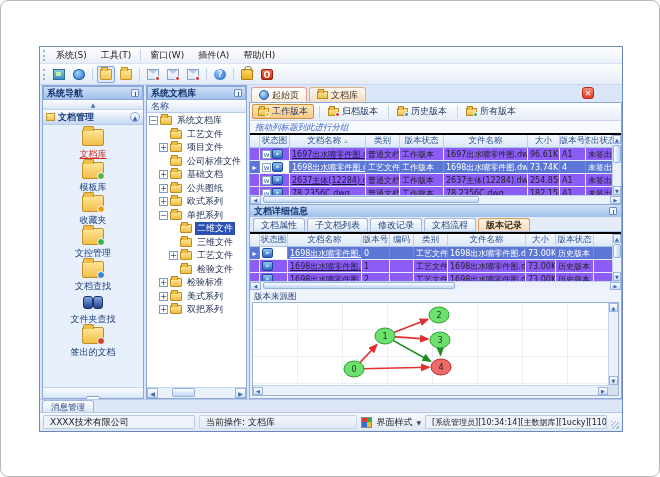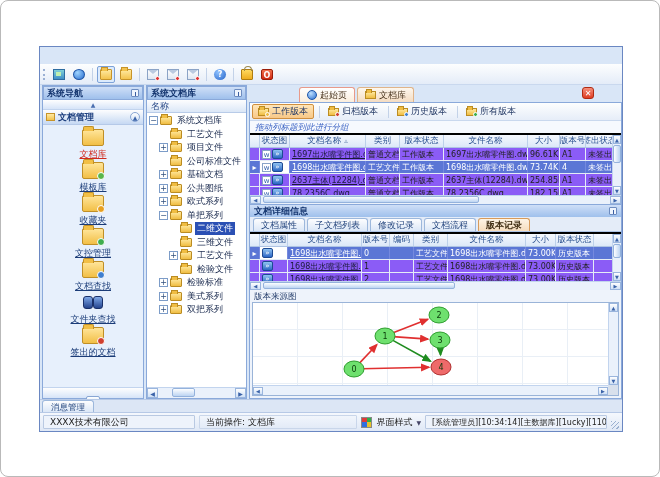--- a/index.html
+++ b/index.html
@@ -66,21 +66,21 @@
   .sb-item .bigicn { width:22px; height:17px; position:relative;
     background:linear-gradient(#ffe59a,#f2bf46); border:1px solid #c08f26; border-radius:2px; }
   .sb-item .bigicn::before { content:""; position:absolute; left:0; top:-4px; width:9px; height:4px;
     background:#f2bf46; border:1px solid #c08f26; border-bottom:none; border-radius:2px 2px 0 0; }
   .sb-item .bigicn .ov { position:absolute; right:-2px; bottom:-2px; width:8px; height:8px; border-radius:50%; border:1px solid #fff; }
   .sb-item .bigicn.binoc { background:none; border:none; border-radius:0; }
   .sb-item .bigicn.binoc::before { display:none; }
   .sb-item .bigicn.binoc .l, .sb-item .bigicn.binoc .r { position:absolute; top:2px; width:10px; height:13px;
     background:linear-gradient(#7fa8e8,#24448e); border:1px solid #1a3068; border-radius:3px; }
   .sb-item .bigicn.binoc .l { left:1px; } .sb-item .bigicn.binoc .r { right:1px; }
-  .sb-item .lbl { font-size:9px; color:#1b3c78; margin-top:2px;text-decoration:underline; }
+  .sb-item .lbl { font-size:9px; color:#1b3c78; margin-top:2px; }
   .sb-item.sel .lbl { color:#d02a1e; text-decoration:underline; }
   .sb-bottom { height:11px; background:linear-gradient(#fefefe,#d6e4f8); border-top:1px solid #c2d4ee;
     text-align:center; }
   .sb-bottom .btn { display:inline-block; width:14px; height:9px; margin-top:1px; border-radius:2px;
     background:linear-gradient(#fff,#cfe0f6); border:1px solid #88a6d4; font-size:6px; color:#3a62a8; line-height:8px;}
 
   
   .treepanel { position:absolute; left:106px; top:38px; width:101px; height:314px;
     border:1px solid #8aa9da; background:#fff; display:flex; flex-direction:column; }
   .tree-col { height:13px; background:linear-gradient(#fdfdfe,#dbe7f7); border-bottom:1px solid #b8cbe8;
@@ -97,21 +97,21 @@
   .tnode .tlbl { padding:0 2px; }
   .tnode.sel .tlbl { background:#2b50b4; color:#fff; }
   .hscroll { height:11px; background:#eaf1fb; border-top:1px solid #c2d4ee; display:flex; align-items:center; }
   .hscroll .arr { width:11px; height:10px; background:linear-gradient(#fefefe,#cfe0f6); border:1px solid #9ab5dd;
     font-size:6px; color:#3a62a8; text-align:center; line-height:9px; flex:none; }
   .hscroll .track { flex:1; height:10px; position:relative; }
   .hscroll .thumb { position:absolute; top:0; height:9px; background:linear-gradient(#fdfeff,#bcd4f2);
     border:1px solid #94b2dc; border-radius:2px; }
 
   
-  .rightpanel { position:absolute; left:209px; top:38px; width:348px; height:314px;padding-left:48px; }
+  .rightpanel { position:absolute; left:209px; top:38px; width:348px; height:314px; }
   .tabstrip { height:17px; display:flex; align-items:flex-end; gap:2px; padding-left:2px; position:relative; }
   .dtab { height:15px; display:flex; align-items:center; gap:3px; padding:0 7px;
     font-size:9px; color:#4a3620; background:linear-gradient(#fdf7ee,#f4dcc2);
     border:1px solid #e0b489; border-bottom:none; border-radius:3px 3px 0 0; }
   .dtab.hot { background:linear-gradient(#ffffff,#fbeedd); border-color:#e89a8a; }
   .dtab .sph { width:10px; height:10px; border-radius:50%; background:radial-gradient(circle at 35% 30%,#bfe0ff,#2b6fd0); border:1px solid #1d55a8;}
   .dtab .fld { width:11px; height:8px; background:linear-gradient(#ffe9a0,#f0bd42); border:1px solid #bb8c22; position:relative;}
   .dtab .fld::before{ content:""; position:absolute; left:0; top:-3px; width:4px; height:3px; background:#f0bd42; border:1px solid #bb8c22; border-bottom:none;}
   .closebtn { position:absolute; right:3px; top:2px; width:12px; height:12px; border-radius:3px;
     background:linear-gradient(#f58f7c,#df3c22); border:1px solid #b02a12; color:#fff;
@@ -199,20 +199,29 @@
   .sbox.session { width:182px; font-size:8px; }
   .sgrip { width:8px; height:8px; align-self:flex-end; margin-bottom:2px;
     background:repeating-linear-gradient(135deg,#9ab0d0 0 1px,transparent 1px 3px); }
 </style>
 </head>
 <body>
 
 <div class="screen">
   <div class="app">
 
+    <div class="menubar">
+      <span class="grip"></span>
+    <span class="menu-item">系统(S)</span>
+        <span class="menu-item">工具(T)</span>
+        <span class="menu-sep"></span>
+        <span class="menu-item">窗口(W)</span>
+        <span class="menu-item">插件(A)</span>
+        <span class="menu-item">帮助(H)</span>
+      </div>
 
     <div class="toolbar">
       <span class="grip"></span>
     <span class="tbtn">
           <span class="icn icn-desktop"></span>
         </span>
         <span class="tbtn">
           <span class="icn icn-globe"></span>
         </span>
         <span class="tsep"></span>

